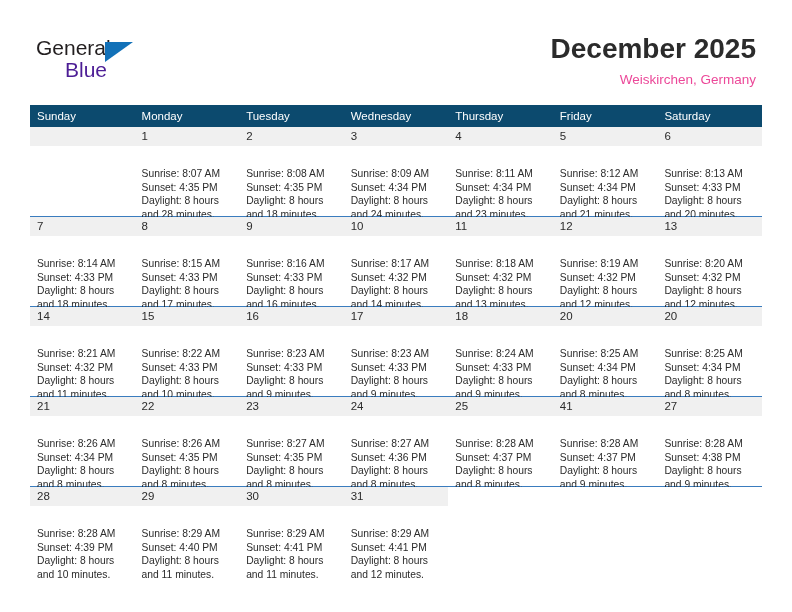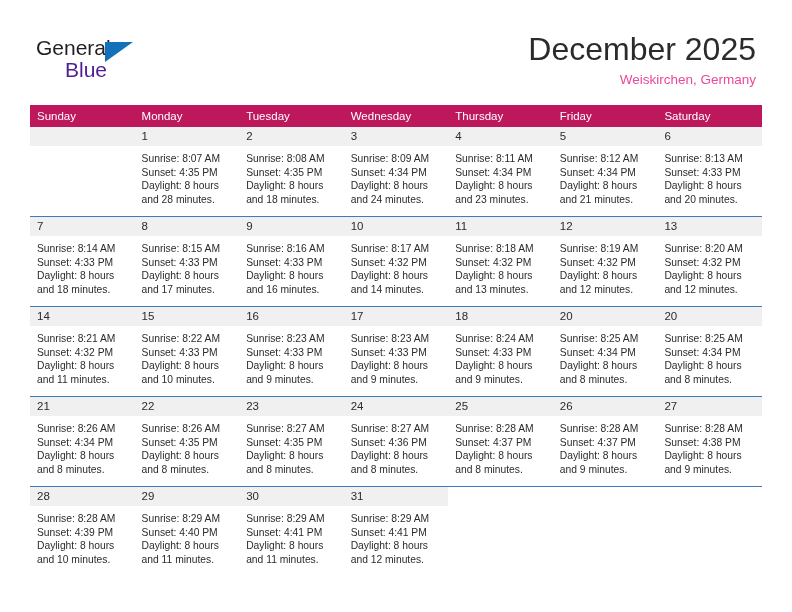--- a/index.html
+++ b/index.html
@@ -62,44 +62,45 @@
     color: #4c1d95;
     font-family: "Liberation Sans", sans-serif;
   }
   .title-block {
     position: absolute;
     right: 36px;
     top: 32px;
     text-align: right;
   }
   .month-title {
-    font-size: 32px;
+    font-size: 28px;
     color: #2b2b2b;
     line-height: 34px;
     white-space: nowrap;
+    font-weight: bold;
   }
   .location-sub {
     font-size: 13.5px;
     color: #ec4899;
     line-height: 20px;
     margin-top: 4px;
     white-space: nowrap;
   }
 
   
   .calendar {
     position: absolute;
     left: 30px;
     top: 105px;
     width: 732px;
     border-collapse: collapse;
     table-layout: fixed;
   }
   .calendar th {
-    background: #be185d;
+    background: #0c4a6e;
     color: #ffffff;
     font-size: 11.5px;
     font-weight: normal;
     text-align: left;
     padding: 5px 0 5px 7px;
     height: 20px;
     box-sizing: border-box;
   }
   .calendar td {
     vertical-align: top;
@@ -121,21 +122,21 @@
     line-height: 19px;
     font-size: 11.5px;
     color: #2b2b2b;
     padding-left: 7px;
     box-sizing: border-box;
   }
   .daynum.empty {
     background: #f0f0f0;
   }
   .cell-body {
-    padding: 6px 6px 0 7px;
+    padding: 21px 6px 0 7px;
     font-size: 10.3px;
     line-height: 13.6px;
     color: #2b2b2b;
   }
   .cell-body div {
     white-space: nowrap;
   }
   .blank-cell .cell-inner {
     background: #ffffff;
   }
@@ -462,21 +463,21 @@
               <div class="cell-body">
                 <div>Sunrise: 8:28 AM</div>
                 <div>Sunset: 4:37 PM</div>
                 <div>Daylight: 8 hours</div>
                 <div>and 8 minutes.</div>
               </div>
             </div>
           </td>
           <td class="day-cell">
             <div class="cell-inner">
-              <div class="daynum">26</div>
+              <div class="daynum">41</div>
               <div class="cell-body">
                 <div>Sunrise: 8:28 AM</div>
                 <div>Sunset: 4:37 PM</div>
                 <div>Daylight: 8 hours</div>
                 <div>and 9 minutes.</div>
               </div>
             </div>
           </td>
           <td class="day-cell">
             <div class="cell-inner">

